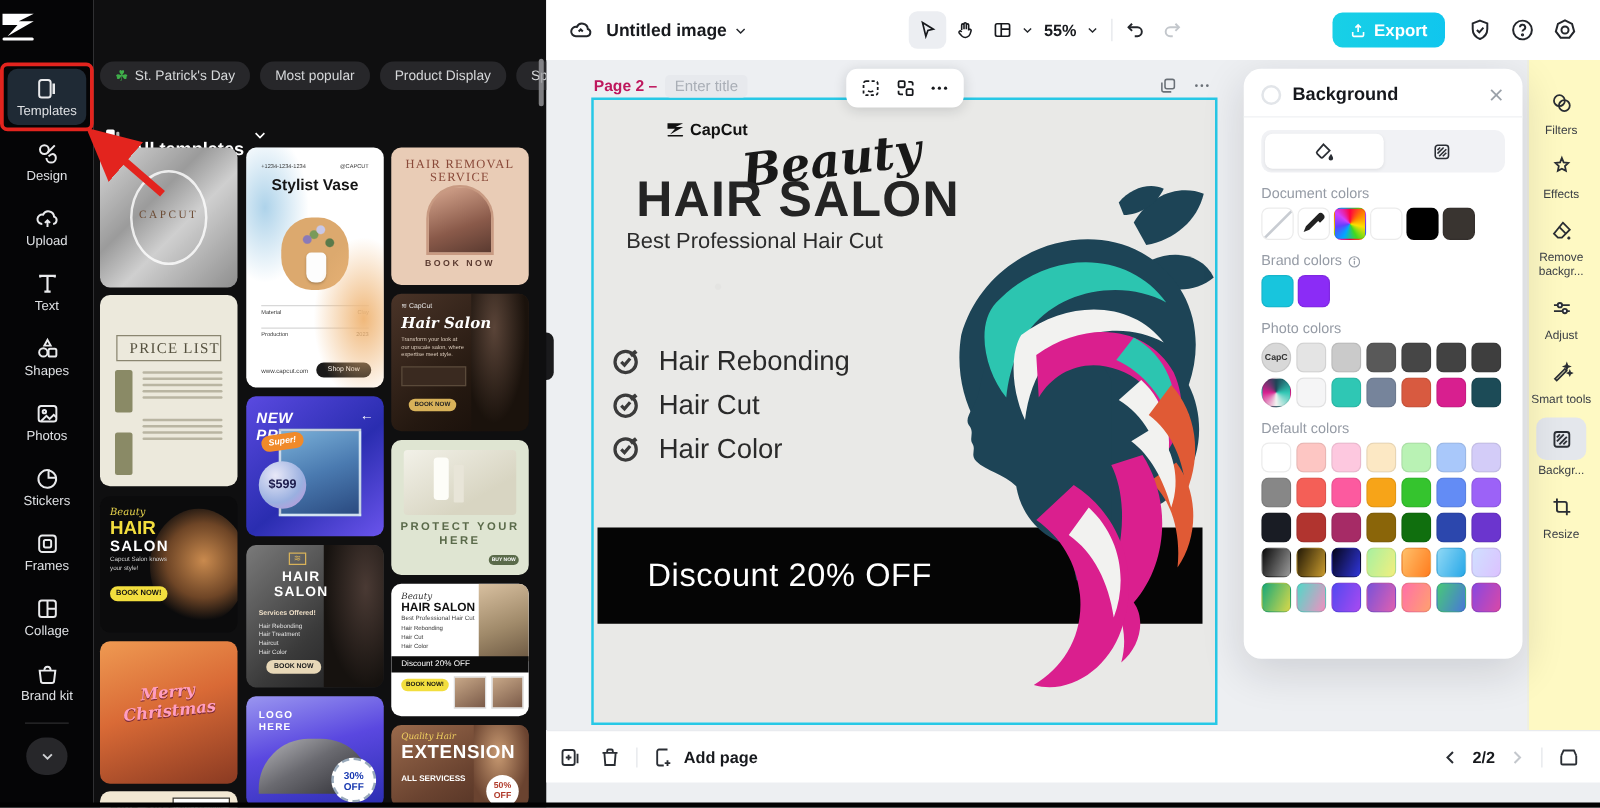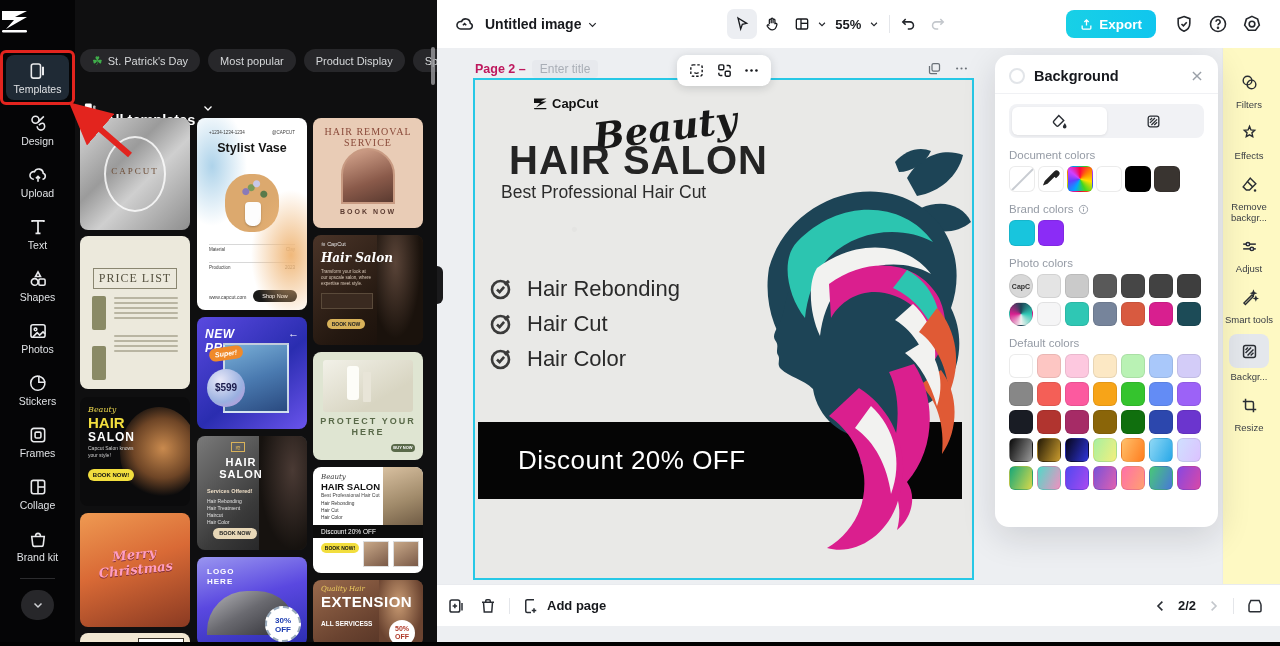--- a/index.html
+++ b/index.html
@@ -41,21 +41,21 @@
   .panel-scroll { position:absolute; right:2px; top:47px; width:4px; height:38px; border-radius:2px; background:#9a9a9e; opacity:.8; }
 
   
   .tcard { position:absolute; width:110px; border-radius:8px; overflow:hidden; cursor:pointer; }
   .tcard .ctr { position:absolute; left:0; right:0; text-align:center; }
   .c-silver { background:linear-gradient(135deg,#d9d9d9,#9b9b9b 38%,#cfcfcf 58%,#8e8e8e); }
   .c-silver .oval { position:absolute; left:24px; top:18px; width:62px; height:76px; border:2px solid rgba(255,255,255,.8); border-radius:50%; }
   .c-silver .btxt { top:48px; font-family:"Liberation Serif",serif; letter-spacing:2px; font-size:9px; color:#6d4c35; }
   .c-price { background:#ece9dc; }
   .c-price .ptitle { top:32px; font-family:"Liberation Serif",serif; font-size:12px; letter-spacing:1px; color:#55513f;
-    border:1px solid #8a8670; width:84px; left:13px; padding:2px 0; }
+    border:1px solid #8a8670; width:84px; left:13px; padding:2px 0;text-align:right; }
   .tline { height:2px; background:#b9b5a2; border-radius:1px; margin:3px 12px 0 34px; }
   .tblock { position:absolute; left:12px; width:14px; height:34px; background:#8a8a66; border-radius:2px; }
   .c-bblack { background:#0b0b0c; }
   .c-bblack .glow { position:absolute; right:-8px; top:10px; width:78px; height:92px; border-radius:50%;
     background:radial-gradient(circle at 55% 45%,#c98a4e 0%,#6e4526 45%,#0b0b0c 72%); }
   .c-bblack .sc { position:absolute; left:8px; top:8px; font-family:"DejaVu Serif",serif; font-style:italic; font-size:8px; color:#e8d44d; }
   .c-bblack .t1 { position:absolute; left:8px; top:17px; font-size:15px; font-weight:bold; color:#f2de3e; }
   .c-bblack .t2 { position:absolute; left:8px; top:33px; font-size:12px; font-weight:bold; color:#fff; letter-spacing:1px; }
   .c-bblack .bt { position:absolute; left:8px; top:48px; font-size:5px; color:#cfcfcf; width:48px; line-height:7px; }
   .pill { position:absolute; border-radius:9px; font-weight:bold; text-align:center; }

